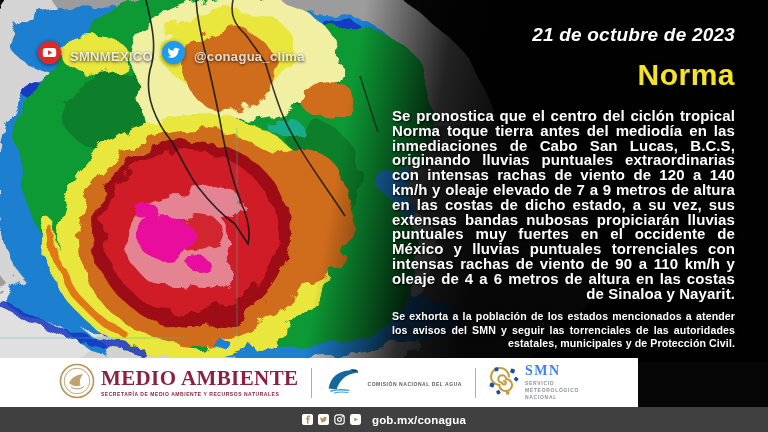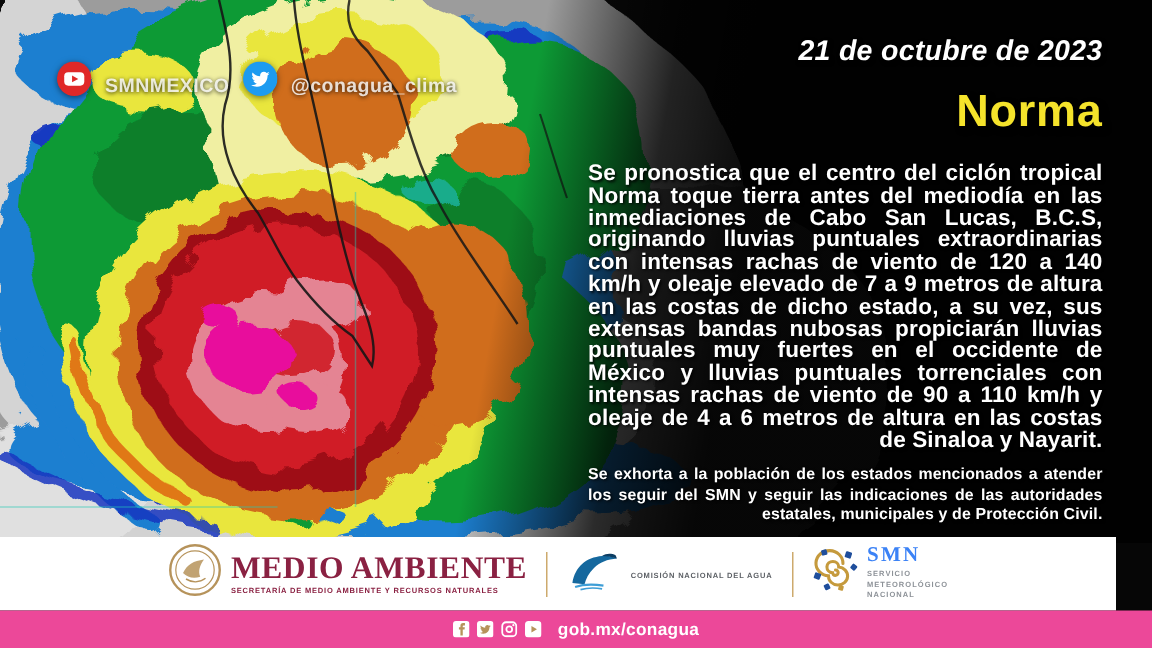--- a/index.html
+++ b/index.html
@@ -38,37 +38,37 @@
     text-align:justify;text-align-last:right;text-shadow:1px 1px 2px rgba(0,0,0,.95);
     letter-spacing:.1px;
   }
   .para2{
     margin:9px 0 0 0;color:#ffffff;font-size:10.6px;font-weight:bold;line-height:13.4px;
     text-align:justify;text-align-last:right;text-shadow:1px 1px 2px rgba(0,0,0,.95);
     letter-spacing:.1px;
   }
   
   .footer{
-    position:absolute;left:0;top:358px;width:744px;height:49px;background:#ffffff;
+    position:absolute;left:0;top:358px;width:638px;height:49px;background:#ffffff;
     display:flex;align-items:center;justify-content:center;gap:13px;
   }
   .brand{display:flex;align-items:center;gap:6px;}
   .btxt{display:flex;flex-direction:column;justify-content:center;}
   .btitle{font-family:"Liberation Serif",serif;font-weight:bold;line-height:1;}
   .btitle.ma{font-size:21px;color:#8a2142;letter-spacing:.4px;}
   .btitle.cg{font-size:18px;color:#5d6166;letter-spacing:1.5px;}
   .btitle.smn{font-size:14px;color:#3b82f6;letter-spacing:1.5px;}
   .bsub{font-size:5px;letter-spacing:.55px;margin-top:2px;font-weight:bold;}
   .bsub.ma{color:#8a2142;}
   .bsub.cg{color:#5d6166;}
   .bsub.smn{color:#8d9298;letter-spacing:.7px;line-height:1.35;}
   .sep{width:1px;height:30px;background:#cdaa6d;flex:0 0 auto;}
   
   .goldbar{
-    position:absolute;left:0;top:407px;width:768px;height:25px;background:#ec4899;
+    position:absolute;left:0;top:407px;width:768px;height:25px;background:#404040;
     display:flex;align-items:center;justify-content:center;gap:5px;
   }
   .goldbar .gicn{display:flex;width:11px;height:11px;flex:0 0 auto;}
   .gold-url{color:#ffffff;font-weight:bold;font-size:11.5px;letter-spacing:.2px;margin-left:6px;}
 </style>
 </head>
 <body>
 
 <div class="stage">
 
@@ -207,21 +207,21 @@
                  C16.2,8.5,16.6,8.1,17,7.6Z" fill="#ffffff"></path>
       </svg>
     </span>
     <span class="handle">@conagua_clima</span>
   </div>
 
   <div class="rightcol">
     <div class="date">21 de octubre de 2023</div>
     <div class="storm">Norma</div>
     <p class="para1">Se pronostica que el centro del ciclón tropical Norma toque tierra antes del mediodía en las inmediaciones de Cabo San Lucas, B.C.S, originando lluvias puntuales extraordinarias con intensas rachas de viento de 120 a 140 km/h y oleaje elevado de 7 a 9 metros de altura en las costas de dicho estado, a su vez, sus extensas bandas nubosas propiciarán lluvias puntuales muy fuertes en el occidente de México y lluvias puntuales torrenciales con intensas rachas de viento de 90 a 110 km/h y oleaje de 4 a 6 metros de altura en las costas de Sinaloa y Nayarit.</p>
-    <p class="para2">Se exhorta a la población de los estados mencionados a atender los seguir del SMN y seguir las indicaciones de las autoridades estatales, municipales y de Protección Civil.</p>
+    <p class="para2">Se exhorta a la población de los estados mencionados a atender los avisos del SMN y seguir las torrenciales de las autoridades estatales, municipales y de Protección Civil.</p>
   </div>
 
   <div class="footer">
     <div class="brand">
       <span class="icn">
         <svg viewBox="0 0 36 36" width="36" height="36">
           <circle cx="18" cy="18" r="16.5" fill="none" stroke="#b6935b" stroke-width="1.6"></circle>
           <circle cx="18" cy="18" r="12.8" fill="none" stroke="#b6935b" stroke-width="0.8"></circle>
           <path d="M10,20 C13,14 17,12 24,11 C21,15 20,19 21.5,22.5 C17,24 13,23 10,20 Z" fill="#b6935b" opacity="0.85"></path>
           <path d="M12,24 C16,26.5 21,26.5 25,23.5" stroke="#b6935b" stroke-width="1" fill="none"></path>

